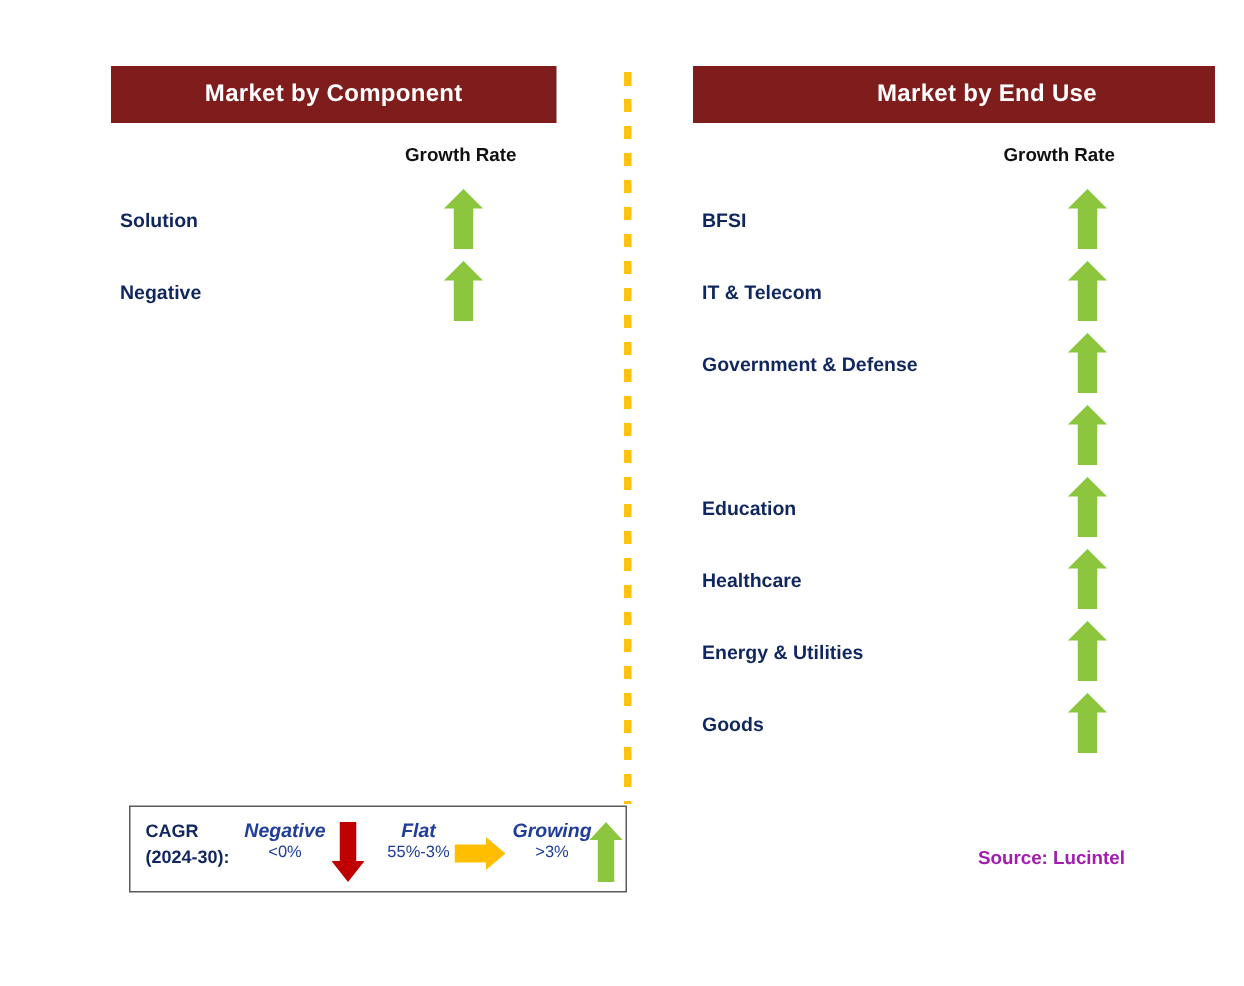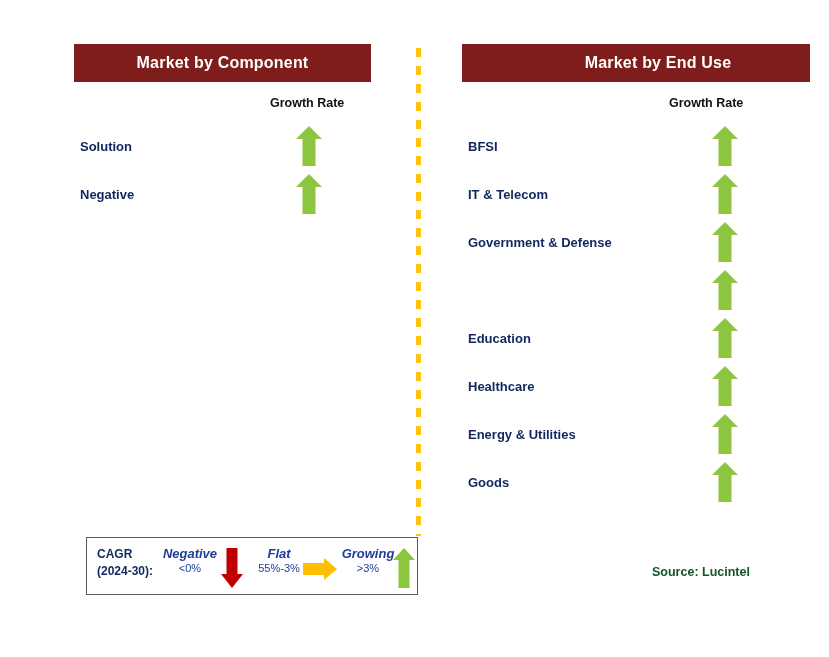--- a/index.html
+++ b/index.html
@@ -140,21 +140,21 @@
   #legend-right-arrow { left: 216px; top: 20px; width: 34px; height: 22px; }
   #legend-up-arrow    { left: 306px; top: 10px; width: 22px; height: 40px; }
 
   
   #source-note {
     position: absolute;
     left: 652px;
     top: 565px;
     font-size: 12.5px;
     font-weight: bold;
-    color: #14532d;
+    color: #a21caf;
     white-space: nowrap;
   }
 </style>
 </head>
 <body>
 
 <div class="canvas">
 
   <div class="panel-header" id="hdr-left">
     <span>Market by Component</span>

